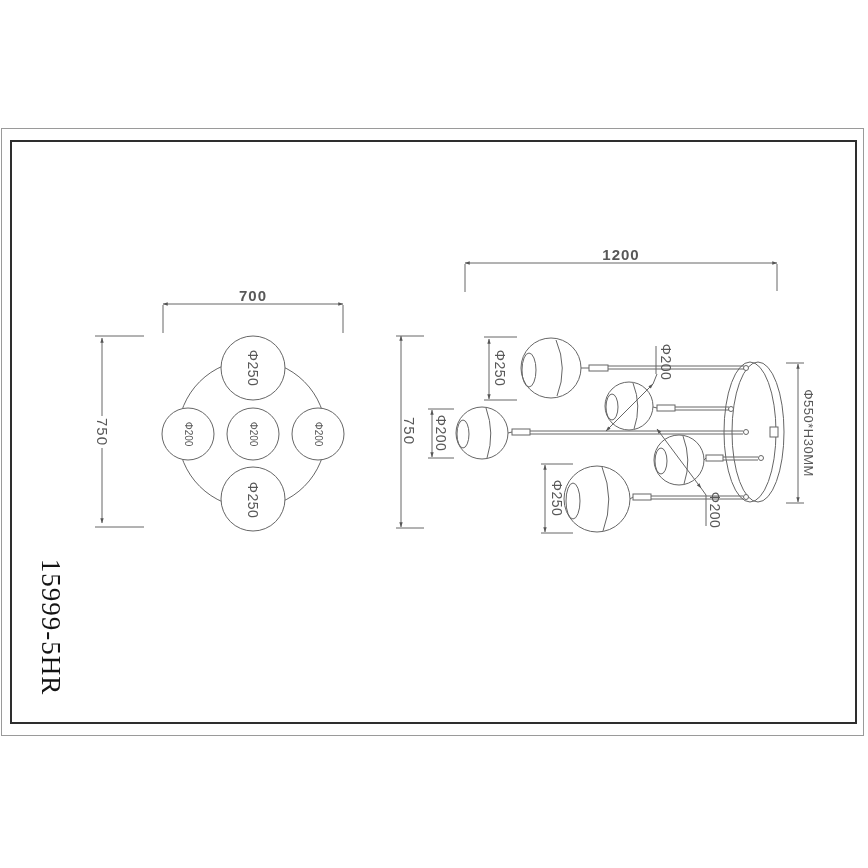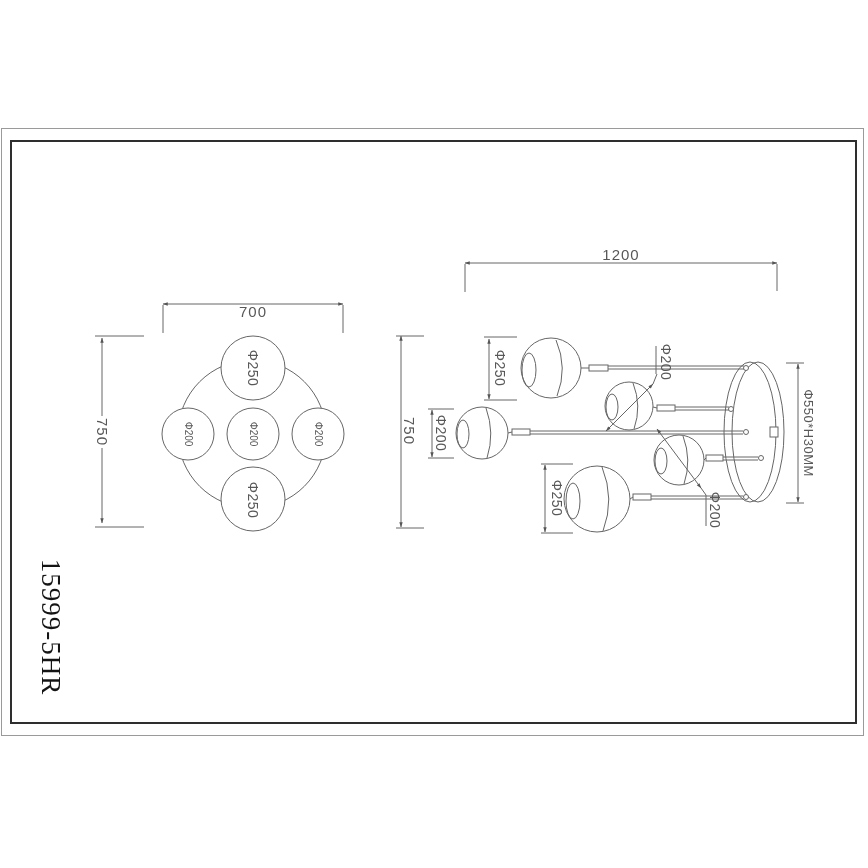--- a/index.html
+++ b/index.html
@@ -4,21 +4,21 @@
 <style>
   html,body{margin:0;padding:0;background:#fff;width:868px;height:868px;overflow:hidden;}
   .sheet{position:relative;width:868px;height:868px;background:#fff;
          font-family:"Liberation Sans",sans-serif;}
   .outer-frame{position:absolute;left:1px;top:128px;width:863px;height:608px;
                border:1px solid #9a9a9a;box-sizing:border-box;}
   .inner-frame{position:absolute;left:10px;top:140px;width:847px;height:584px;
                border:2px solid #2e2e2e;box-sizing:border-box;}
   svg.draw{position:absolute;left:0;top:0;}
   .lbl{position:absolute;color:#585858;white-space:nowrap;
-       transform:translate(-50%,-50%);line-height:1;}
+       transform:translate(-50%,-50%);line-height:1;font-weight:bold;}
   .vlbl{position:absolute;color:#585858;white-space:nowrap;
         transform:translate(-50%,-50%) rotate(90deg);line-height:1;}
   .f15{font-size:15px;letter-spacing:1px;}
   .f14{font-size:14px;letter-spacing:.5px;}
   .f13{font-size:13px;letter-spacing:.5px;}
   .f10{font-size:10px;}
   .bg{background:#fff;padding:0 2px;}
   .partnum{position:absolute;color:#141414;font-family:"Liberation Serif",serif;
            font-size:27px;letter-spacing:1px;white-space:nowrap;
            transform:translate(-50%,-50%) rotate(90deg);}
@@ -174,21 +174,21 @@
         <line x1="656" y1="374" x2="656" y2="346"></line>
       </g>
       <g>
         <line x1="657" y1="429" x2="701" y2="488" marker-start="url(#arr)" marker-end="url(#arr)"></line>
         <line x1="701" y1="488" x2="706" y2="495"></line>
         <line x1="706" y1="495" x2="706" y2="526"></line>
       </g>
     </g>
   </svg>
 
-  <div class="lbl f15" style="left:253px;top:295px;margin-top:16px;">700</div>
+  <div class="lbl f15" style="left:253px;top:295px;">700</div>
   <div class="vlbl f15 bg" style="left:102px;top:432px;">750</div>
 
   <div class="vlbl f14" style="left:253px;top:368px;">Φ250</div>
   <div class="vlbl f14" style="left:253px;top:500px;">Φ250</div>
   <div class="vlbl f10" style="left:188px;top:434px;">Φ200</div>
   <div class="vlbl f10" style="left:253px;top:434px;">Φ200</div>
   <div class="vlbl f10" style="left:318px;top:434px;">Φ200</div>
 
   <div class="lbl f15" style="left:621px;top:254px;">1200</div>
   <div class="vlbl f15" style="left:409px;top:431px;">750</div>

